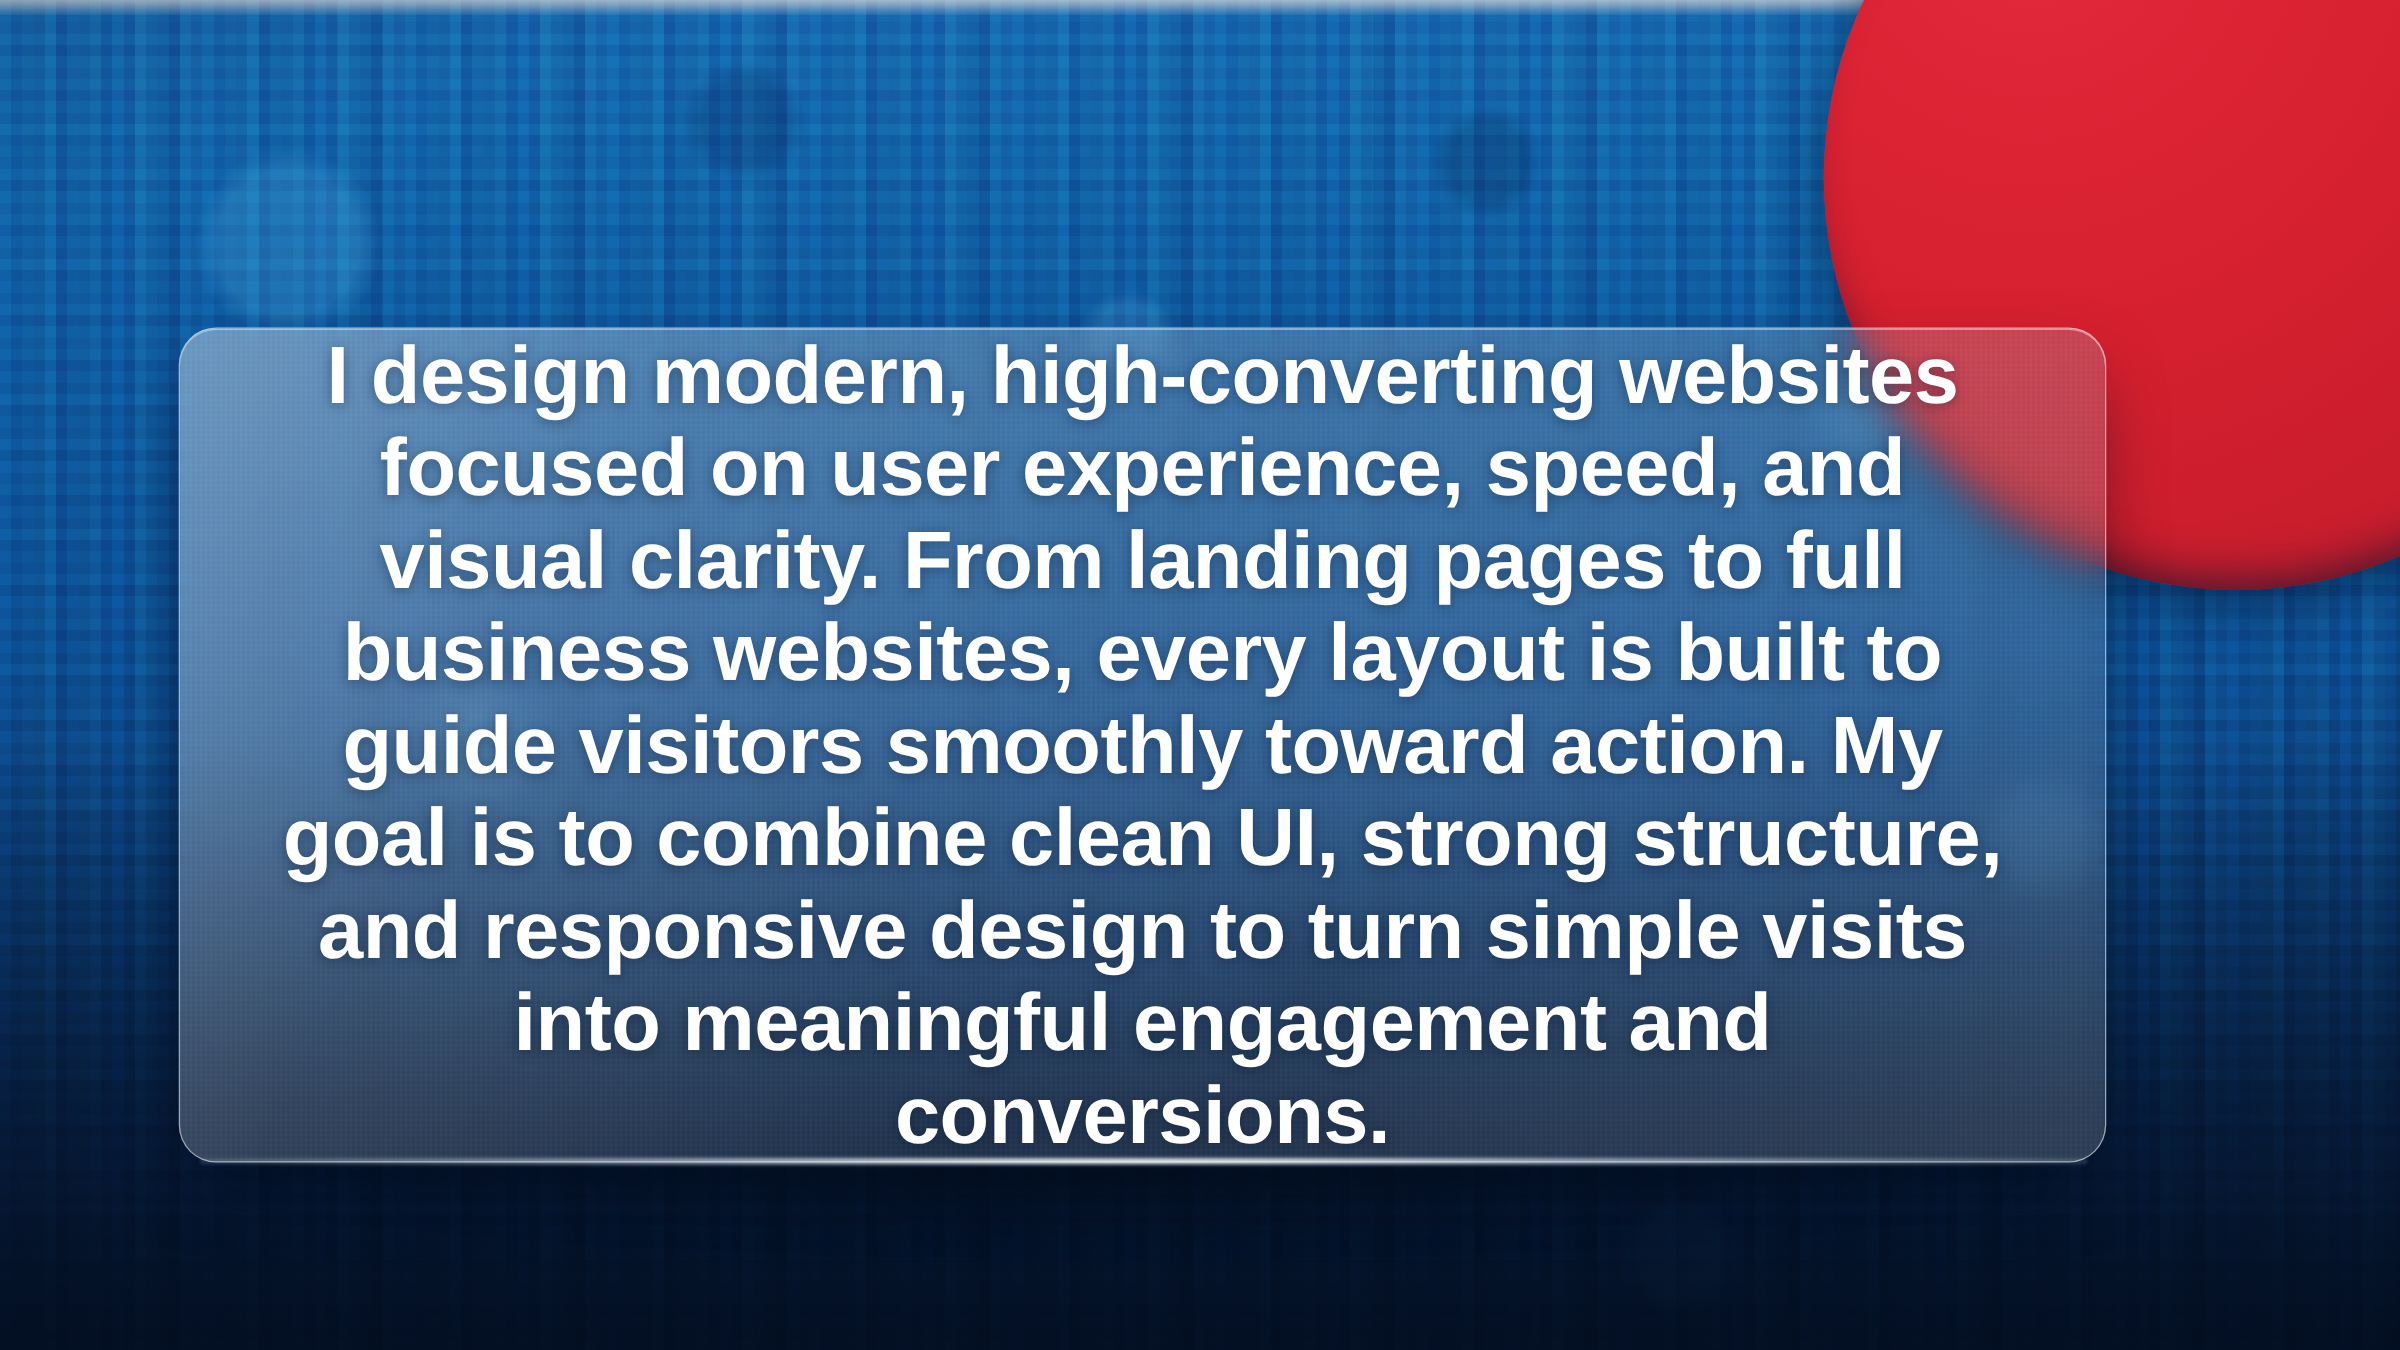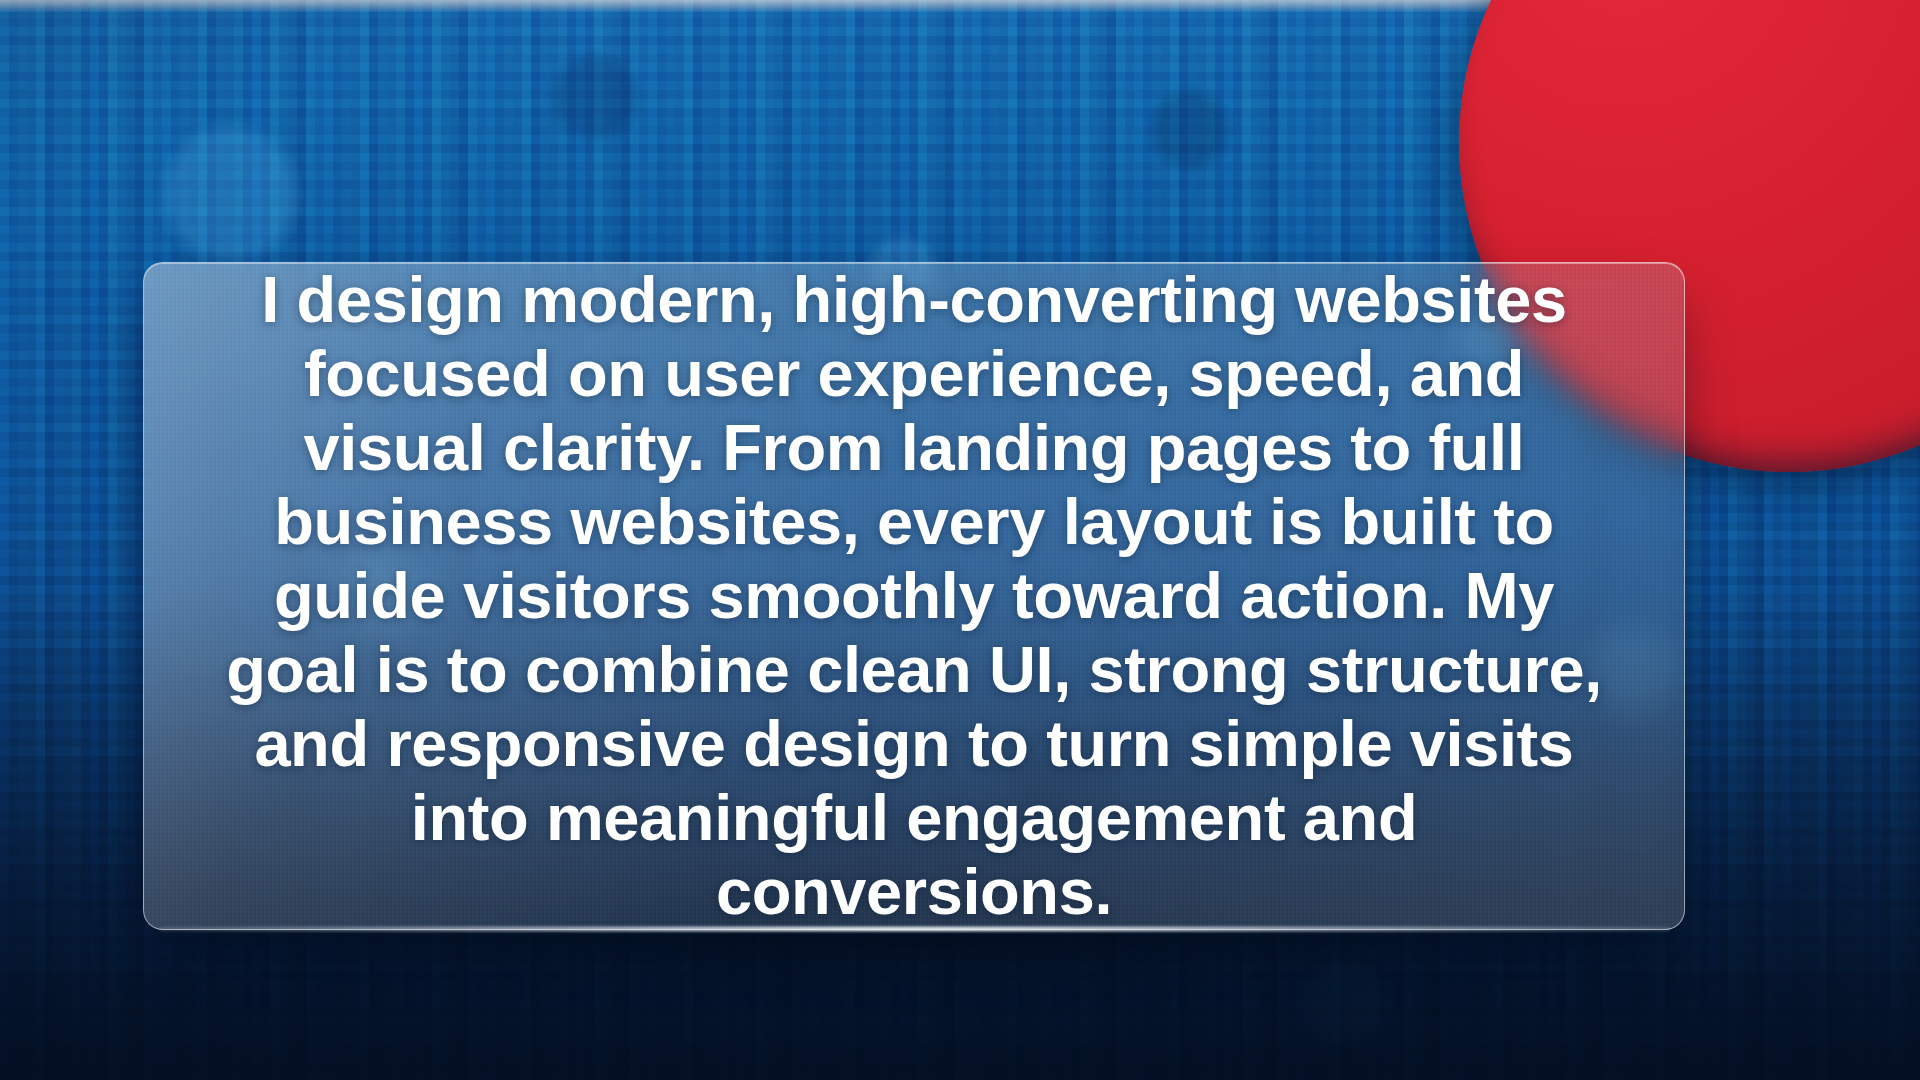--- a/index.html
+++ b/index.html
@@ -138,21 +138,21 @@
     box-shadow: inset 0 -26px 34px -18px rgba(6,20,46,.65);
   }
 
   
   .glass-card {
     position: absolute;
     left: 143px;
     top: 262px;
     width: 1542px;
     height: 668px;
-    border-radius: 20px;
+    border-radius: 30px;
     border: 1.5px solid rgba(255,255,255,.55);
     background: linear-gradient(160deg,
         rgba(225,232,240,.24) 0%,
         rgba(190,205,222,.20) 35%,
         rgba(165,185,208,.17) 70%,
         rgba(200,214,228,.20) 100%);
     backdrop-filter: blur(14px) saturate(.85) brightness(1.06);
     -webkit-backdrop-filter: blur(14px) saturate(.85) brightness(1.06);
     box-shadow:
       0 26px 60px -18px rgba(2,10,26,.70),

